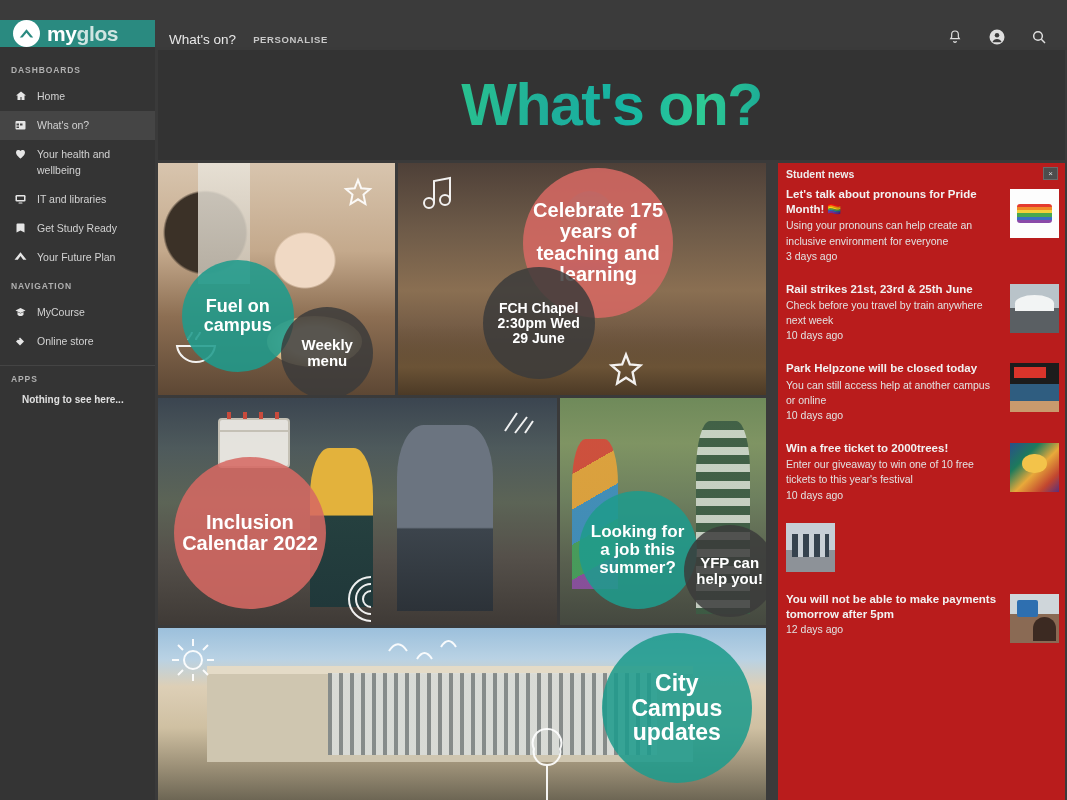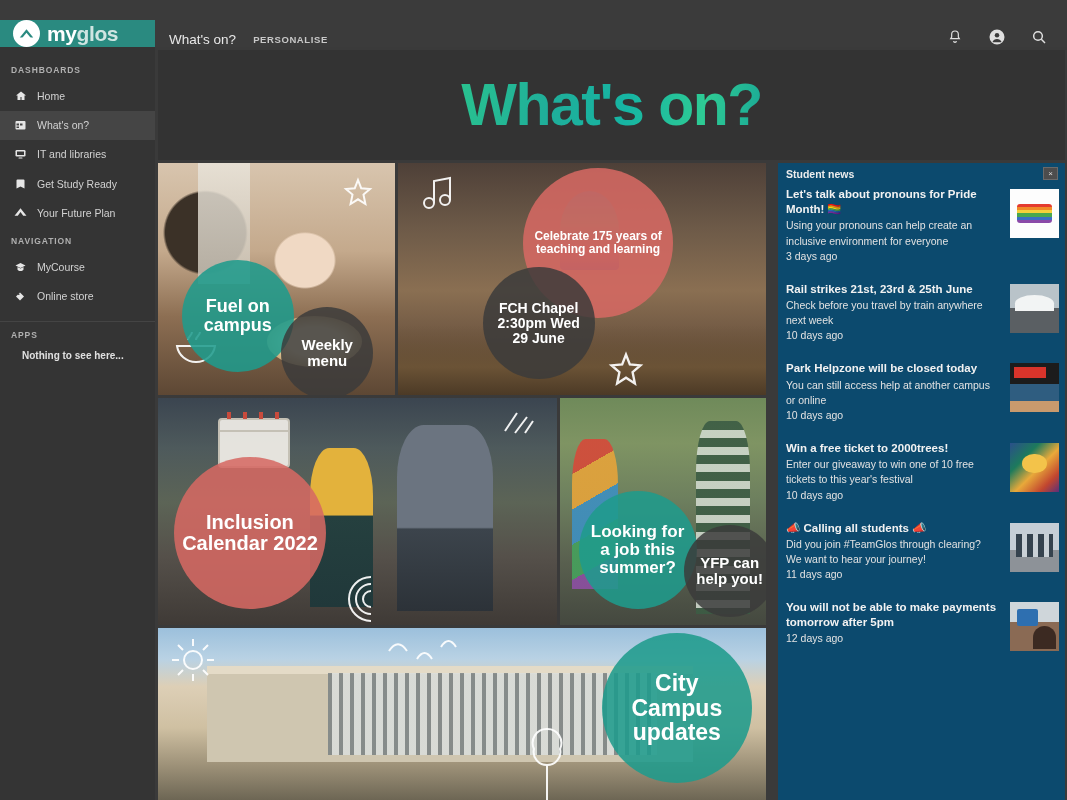--- a/index.html
+++ b/index.html
@@ -163,21 +163,21 @@
     content:''; position:absolute; left:8%; top:22%; width:80%; height:56%;
     background: linear-gradient(180deg,#e4dbc7 0 8%, #cfc6b0 8% 100%);
   }
   .bg-city::after {
     content:''; position:absolute; left:28%; top:26%; width:54%; height:48%;
     background: repeating-linear-gradient(90deg, rgba(110,120,125,.75) 0 4px, rgba(218,222,220,.85) 4px 11px);
   }
   .doodle { position:absolute; stroke:#fff; fill:none; stroke-width:2; opacity:.92; }
 
   
-  .news { width: 287px; flex: 0 0 287px; background: #0c4a6e; display: flex; flex-direction: column; min-height: 0; margin-left: 9px; }
+  .news { width: 287px; flex: 0 0 287px; background: #b91c1c; display: flex; flex-direction: column; min-height: 0; margin-left: 9px; }
   .news-head {
     display: flex; align-items: center; justify-content: space-between;
     padding: 4px 7px 3px 8px;
   }
   .news-title { color: #ededed; font-size: 10.5px; font-weight: bold; }
   .news-close {
     width: 15px; height: 13px; background: #4d4d4d; border: 1px solid #6a6a6a;
     display: flex; align-items: center; justify-content: center; color: #ddd; font-size: 8px;
     cursor: pointer; line-height: 1;
   }
@@ -269,20 +269,28 @@
           <svg width="13" height="12" viewBox="0 0 24 24" fill="currentColor">
               <rect x="2" y="4" width="20" height="17" rx="2"></rect>
               <rect x="4" y="9" width="5" height="4" fill="#454545"></rect>
               <rect x="11" y="9" width="5" height="4" fill="#454545"></rect>
               <rect x="4" y="15" width="5" height="3" fill="#454545"></rect>
             </svg>
         </span>
         <span class="side-label">What's on?</span>
       </div>
 
+      <div class="side-item">
+        <span class="side-ico">
+          <svg width="13" height="12" viewBox="0 0 24 24" fill="currentColor">
+              <path d="M12 21S3 14.5 3 8.8A5 5 0 0 1 12 6a5 5 0 0 1 9 2.8C21 14.5 12 21 12 21z"></path>
+            </svg>
+        </span>
+        <span class="side-label">Your health and wellbeing</span>
+      </div>
 
       <div class="side-item">
         <span class="side-ico">
           <svg width="13" height="12" viewBox="0 0 24 24" fill="currentColor">
               <rect x="2" y="4" width="20" height="13" rx="2.5"></rect>
               <rect x="5" y="7" width="14" height="7" fill="#343434"></rect>
               <rect x="8" y="19" width="8" height="2" rx="1"></rect>
             </svg>
         </span>
         <span class="side-label">IT and libraries</span>
@@ -362,21 +370,21 @@
             <div class="tile tile-chapel">
               <div class="bg bg-chapel"></div>
               <svg class="doodle" style="left:6%;top:5%;width:40px;height:36px" viewBox="0 0 40 36">
                   <path d="M14 28V6l16-3v22"></path>
                   <circle cx="9" cy="28" r="5"></circle>
                   <circle cx="25" cy="25" r="5"></circle>
                 </svg>
               <svg class="doodle" style="left:57%;top:81%;width:36px;height:36px" viewBox="0 0 30 30">
                   <path d="M15 3l3.2 8.2L27 12l-6.5 5.6L22.4 27 15 22.3 7.6 27l1.9-9.4L3 12l8.8-.8z"></path>
                 </svg>
-              <div class="badge red" style="left:34%;top:2%;width:150px;height:150px;font-size:12px;">Celebrate 175 years of teaching and learning</div>
+              <div class="badge red" style="left:34%;top:2%;width:150px;height:150px;font-size:20px;">Celebrate 175 years of teaching and learning</div>
               <div class="badge dark" style="left:23%;top:45%;width:112px;height:112px;font-size:14px;">FCH Chapel 2:30pm Wed 29 June</div>
             </div>
           </div>
 
           <div class="tile-row r2">
 
             <div class="tile tile-inclusion">
               <div class="bg bg-inclusion"></div>
               <svg class="doodle" style="left:14%;top:5%;width:80px;height:62px" viewBox="0 0 80 62">
                   <rect x="5" y="10" width="70" height="48" rx="3" fill="#f2efe9" stroke="#cfcabd"></rect>
@@ -459,25 +467,20 @@
             <div class="news-item">
               <div class="news-body">
                 <div class="news-item-title">Win a free ticket to 2000trees!</div>
                 <div class="news-item-sub">Enter our giveaway to win one of 10 free tickets to this year's festival</div>
                 <div class="news-item-time">10 days ago</div>
               </div>
               <div class="news-thumb th-trees"></div>
             </div>
 
             <div class="news-item">
-              <div class="news-body">
-                <div class="news-item-title">📣 Calling all students 📣</div>
-                <div class="news-item-sub">Did you join #TeamGlos through clearing? We want to hear your journey!</div>
-                <div class="news-item-time">11 days ago</div>
-              </div>
               <div class="news-thumb th-calling"></div>
             </div>
 
             <div class="news-item">
               <div class="news-body">
                 <div class="news-item-title">You will not be able to make payments tomorrow after 5pm</div>
                 <div class="news-item-time">12 days ago</div>
               </div>
               <div class="news-thumb th-pay"></div>
             </div>

